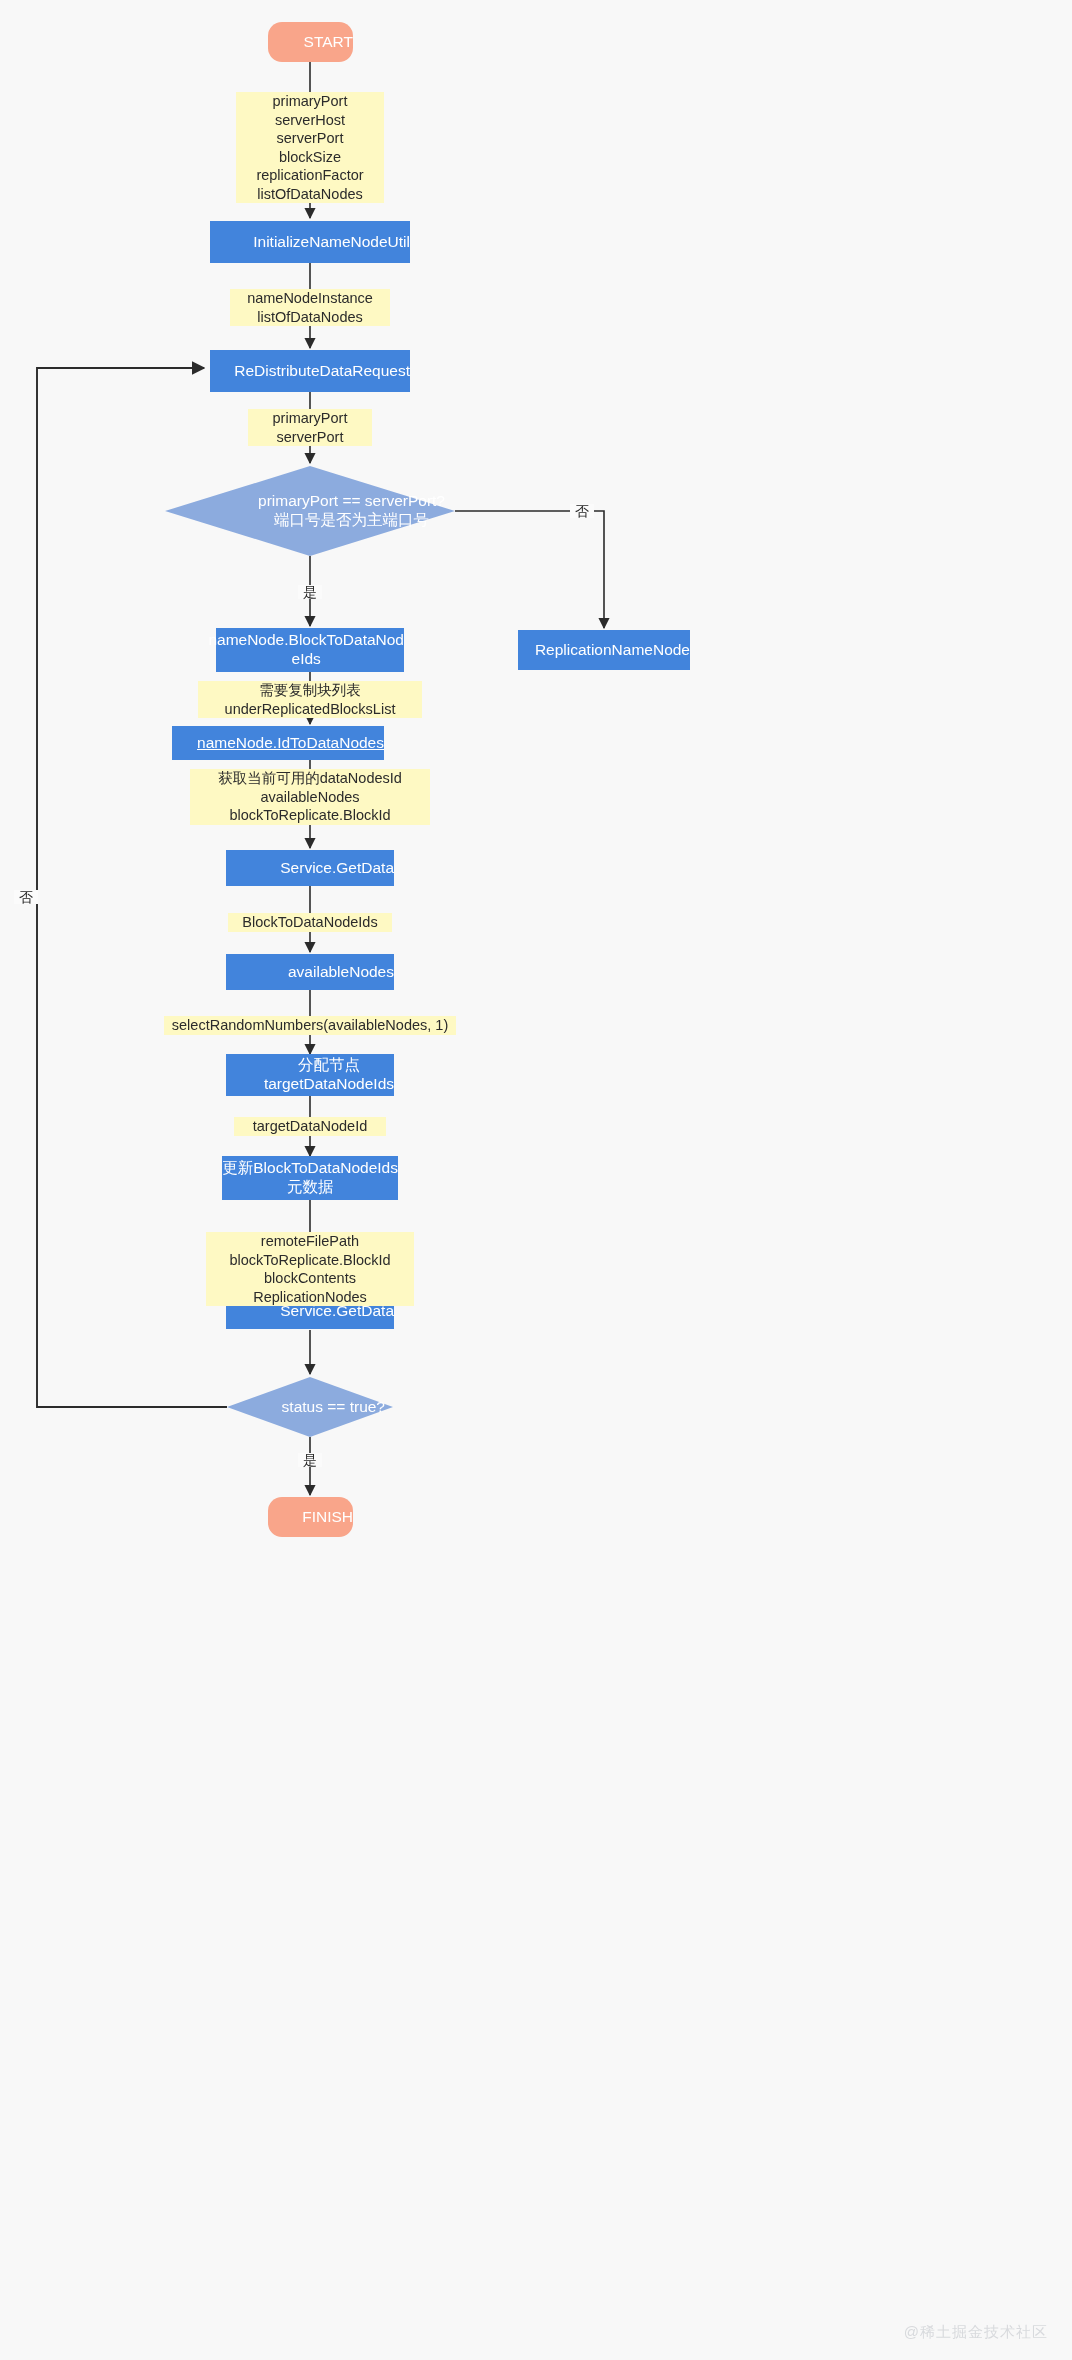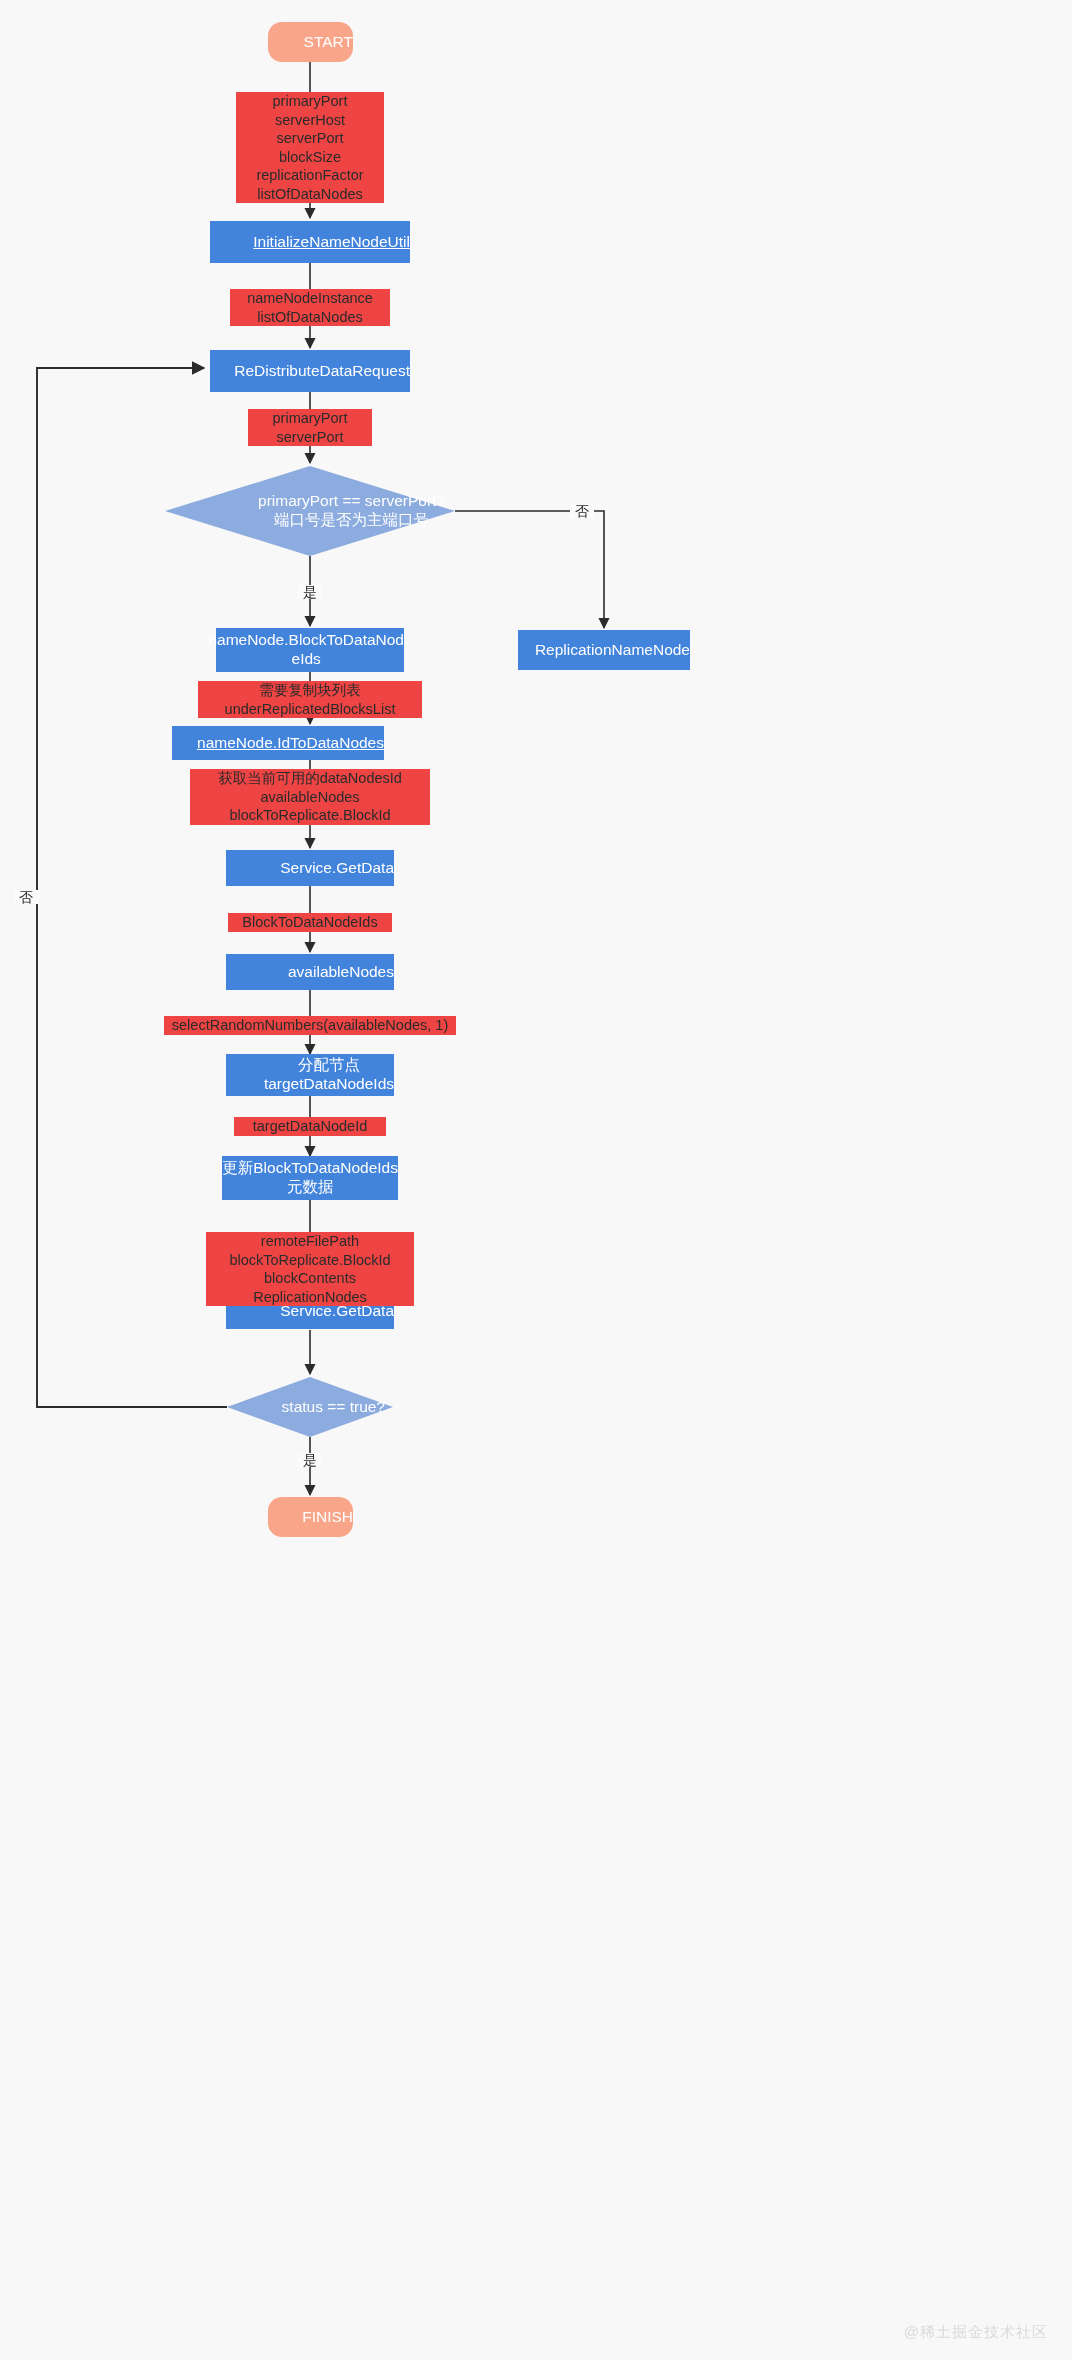--- a/index.html
+++ b/index.html
@@ -48,21 +48,21 @@
     background: transparent;
     font-size: 15.5px;
     z-index: 3;
   }
   .edge-label {
     position: absolute;
     color: #2b2b2b;
     font-size: 14.5px;
     line-height: 1.28;
     text-align: center;
-    background: #ef4444;
+    background: #fef9c3;
     white-space: pre-line;
     z-index: 2;
   }
   .branch-label {
     position: absolute;
     color: #1f1f1f;
     font-size: 14px;
     background: #fbfbfb;
     text-align: center;
     line-height: 1;
@@ -120,21 +120,21 @@
 
     <path d="M 310 1437 L 310 1495" stroke="#2b2b2b" stroke-width="1.6" fill="none" marker-end="url(#arrow)"></path>
 
     <path d="M 227 1407 L 37 1407 L 37 368 L 204 368" stroke="#2b2b2b" stroke-width="1.9" fill="none" marker-end="url(#arrow)"></path>
   </svg>
 
   <div class="node terminator" style="left:268px; top:22px; width:85px; height:40px;">
     <span>START</span>
   </div>
 
-  <div class="node process" style="left:210px; top:221px; width:200px; height:42px;text-decoration:underline;">
+  <div class="node process" style="left:210px; top:221px; width:200px; height:42px;">
     <span>InitializeNameNodeUtil</span>
   </div>
 
   <div class="node process" style="left:210px; top:350px; width:200px; height:42px;">
     <span>ReDistributeDataRequest</span>
   </div>
 
   <div class="node decision-label" style="left:175px; top:487px; width:270px; height:48px;">
     <span>primaryPort == serverPort?
 端口号是否为主端口号</span>

